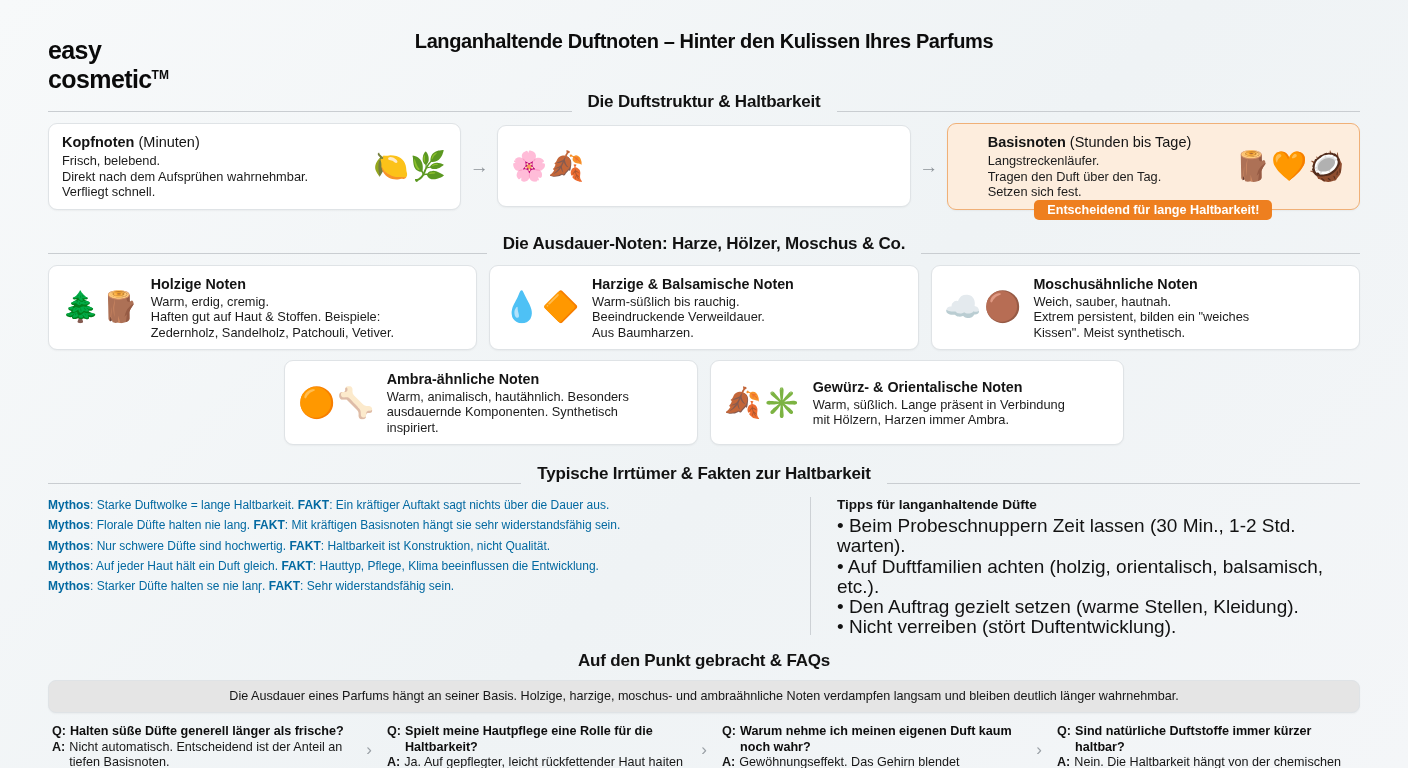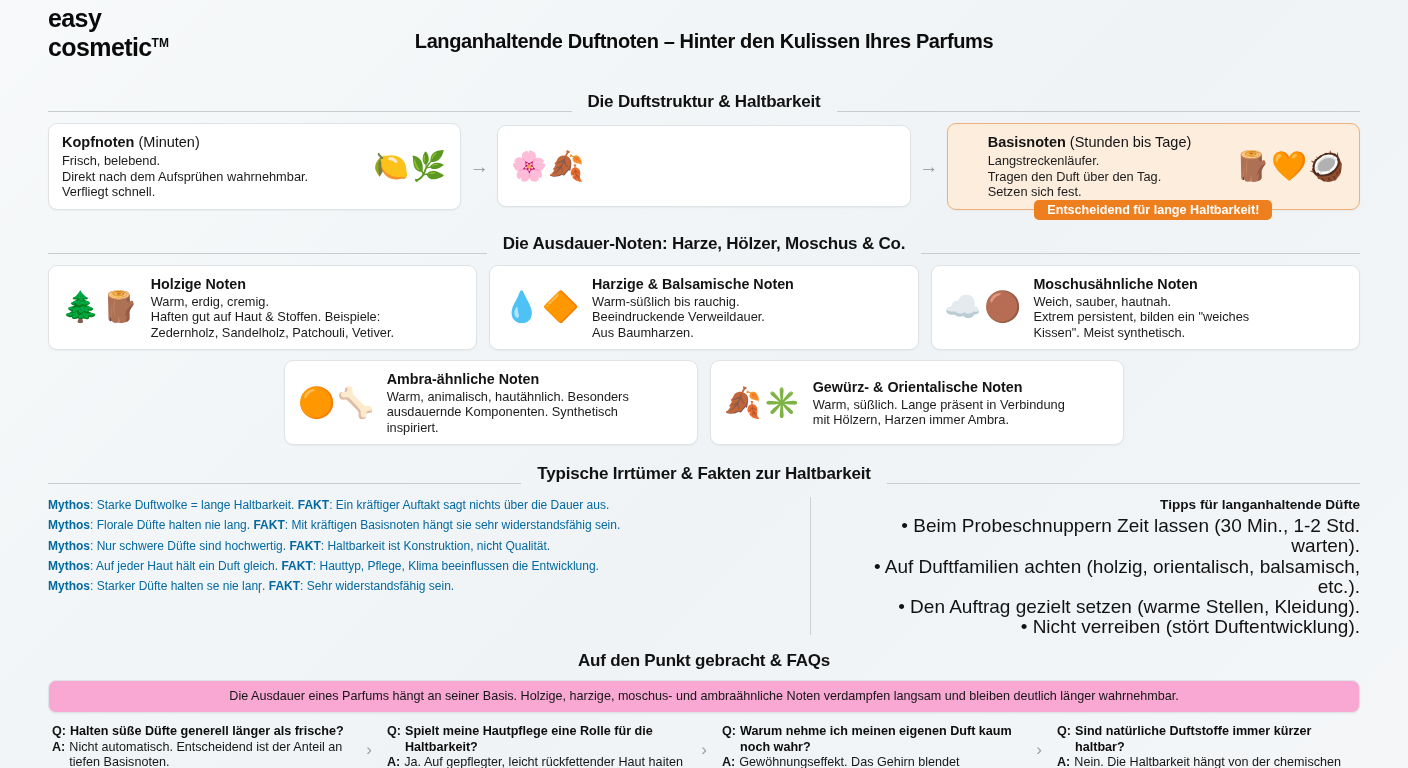--- a/index.html
+++ b/index.html
@@ -8,21 +8,21 @@
     background: linear-gradient(135deg, #f7f9fa 0%, #eff3f5 55%, #f4f6f8 100%);
     font-family: "Liberation Sans", sans-serif;
     color: #141414;
     overflow: hidden;
   }
   #page { position: relative; width: 1408px; height: 768px; padding: 0 40px; }
 
   
   .header { position: relative; height: 92px; }
   .brand {
-    position: absolute; left: 8px; top: 6px;
+    position: absolute; left: 8px; top: 38px;
     font-weight: 700; font-size: 25px; line-height: 25px;
     letter-spacing: -0.6px; color: #0a0a0a;
   }
   .brand .l2 { display:block; position: relative; }
   .brand sup { font-size: 12px; font-weight: 700; vertical-align: super; letter-spacing: 0; }
   .main-title {
     position: absolute; left: 0; right: 0; top: 30px;
     text-align: center;
     font-size: 20px; font-weight: 700; letter-spacing: -0.4px; color: #0c0c0c;
   }
@@ -83,30 +83,30 @@
   .note-card { flex: 1 1 0; display: flex; align-items: center; gap: 10px; min-height: 72px; }
   .note-card .emoji { flex: 0 0 auto; font-size: 30px; line-height: 36px; letter-spacing: 2px; white-space: nowrap; }
   .note-card .body { flex: 1 1 auto; }
   .note-card .t { font-size: 14.3px; font-weight: 700; line-height: 18px; margin-bottom: 1px; }
   .note-card .d { font-size: 12.8px; line-height: 15.4px; color: #1b1b1b; }
 
   
   .myths-wrap { display: flex; gap: 0; margin: 0 8px; align-items: stretch; }
   .myths-col { flex: 0 0 762px; padding-right: 24px; }
   .divider-v { width: 1px; background: #cdd1d5; margin: 2px 0; }
-  .tips-col { flex: 1 1 auto; padding-left: 26px; text-align: right; }
+  .tips-col { flex: 1 1 auto; padding-left: 26px; }
   .myth-line { font-size: 12px; line-height: 20.2px; color: #0369a1; }
   .myth-line b { font-weight: 700; }
   .tips-title { font-size: 13.6px; font-weight: 700; line-height: 20px; margin-bottom: 1px; }
   .tip-line { font-size: 19px; line-height: 20.2px; color: #121212; }
 
   
   .summary-bar {
     margin: 0 8px;
-    border: 1px solid #dfe3e6; background: #f9a8d4; border-radius: 8px;
+    border: 1px solid #dfe3e6; background: #e5e5e5; border-radius: 8px;
     box-shadow: 0 1px 2px rgba(0,0,0,0.04);
     text-align: center; font-size: 12.6px; line-height: 17px;
     padding: 7px 14px; color: #151515;
   }
 
   
   .faq-row { display: flex; align-items: flex-start; margin: 11px 8px 0 8px; }
   .faq { flex: 1 1 0; padding: 0 4px; }
   .faq .qa { display: flex; font-size: 12.6px; line-height: 15.2px; }
   .faq .tag { font-weight: 700; flex: 0 0 auto; padding-right: 4px; }

